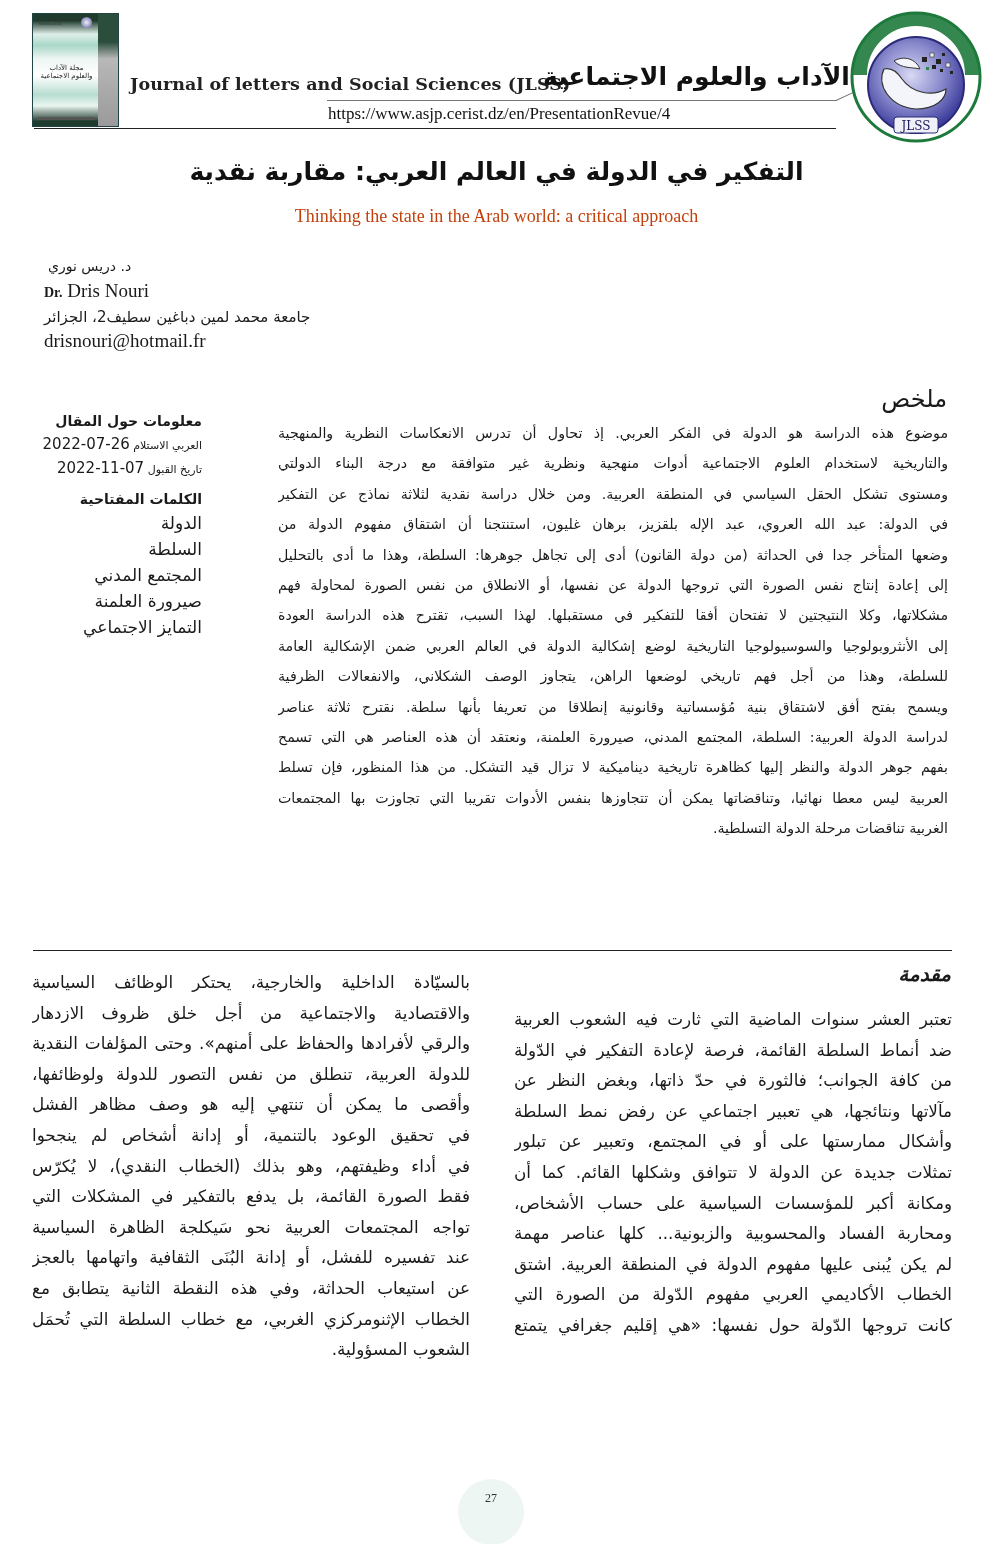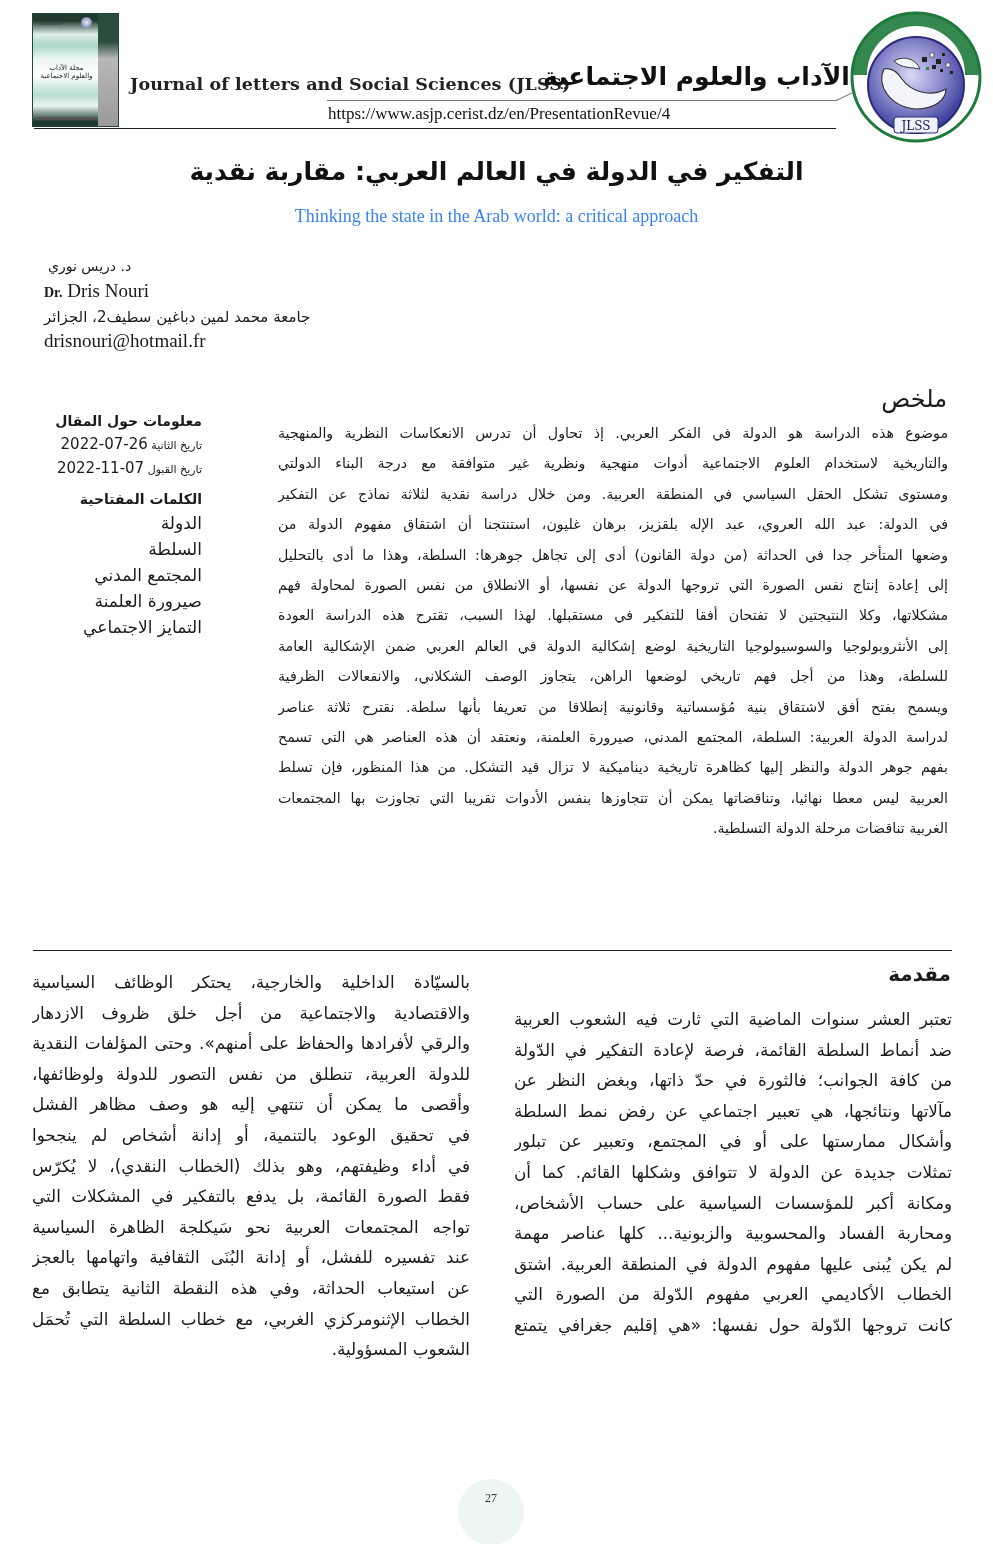--- a/index.html
+++ b/index.html
@@ -17,21 +17,21 @@
   .journal-ar { position:absolute; left:543px; top:62px; font-family:"DejaVu Sans", sans-serif; font-weight:bold; font-size:25px; color:#111; direction:rtl; white-space:nowrap; }
   .hdr-line-top { position:absolute; left:327px; top:100px; width:510px; height:1px; background:#777; }
   .hdr-line-top2 { position:absolute; left:836px; top:100px; width:24px; height:1px; background:#777; transform:rotate(-25deg); transform-origin:left; }
   .journal-url { position:absolute; left:328px; top:104px; font-family:"Liberation Serif", serif; font-size:17px; color:#111; white-space:nowrap; }
   .hdr-line-bottom { position:absolute; left:34px; top:128px; width:802px; height:1px; background:#222; }
 
   .logo { position:absolute; left:846px; top:5px; width:140px; height:140px; }
 
   
   .title-ar { position:absolute; left:0; width:993px; top:157px; text-align:center; font-weight:bold; font-size:25px; direction:rtl; color:#111; }
-  .title-en { position:absolute; left:0; width:993px; top:206px; text-align:center; font-family:"Liberation Serif", serif; font-size:18px; color:#3b82f6; }
+  .title-en { position:absolute; left:0; width:993px; top:206px; text-align:center; font-family:"Liberation Serif", serif; font-size:18px; color:#c2410c; }
 
   
   .author { position:absolute; left:44px; top:258px; width:290px; }
   .author .ar-name { position:absolute; left:4px; top:0; font-size:14px; direction:rtl; white-space:nowrap; }
   .author .en-name { position:absolute; left:0; top:22px; font-family:"Liberation Serif", serif; font-size:19px; white-space:nowrap; }
   .author .en-name .dr { font-size:14px;font-weight:bold; }
   .author .affil { position:absolute; left:0; top:50px; font-size:15px; direction:rtl; white-space:nowrap; }
   .author .email { position:absolute; left:0; top:72px; font-family:"Liberation Serif", serif; font-size:19px; white-space:nowrap; }
 
   
@@ -44,21 +44,21 @@
 
   
   .abs-title { position:absolute; right:46px; top:385px; font-weight:normal; font-size:24px; direction:rtl; }
   .abstract { position:absolute; left:278px; top:418px; width:670px; direction:rtl; text-align:justify; text-align-last:right; font-size:14.2px; line-height:30.4px; }
   .abstract .ln { display:block; text-align:justify; text-align-last:justify; white-space:nowrap; overflow:hidden; }
   .abstract .ln.last { text-align-last:right; }
 
   .sep { position:absolute; left:33px; top:950px; width:919px; height:1px; background:#222; }
 
   
-  .intro-title { position:absolute; right:42px; top:962px; font-weight:bold; font-size:20px; direction:rtl; }
+  .intro-title { position:absolute; right:42px; top:962px; font-weight:bold; font-size:20px; direction:rtl;font-style:italic; }
   .col { position:absolute; direction:rtl; font-size:16.8px; line-height:30.6px; }
   .col .ln { display:block; text-align:justify; text-align-last:justify; white-space:nowrap; overflow:hidden; }
   .col .ln.last { text-align-last:right; }
   .col-right { left:514px; top:1004px; width:438px; }
   .col-left { left:32px; top:967px; width:438px; }
 
   .page-num { position:absolute; left:458px; top:1479px; width:66px; height:66px; border-radius:50%; background:#eef6f3; text-align:center; }
   .page-num span { display:block; margin-top:12px; font-family:"Liberation Serif", serif; font-size:12px; color:#333; }
 </style>
 </head>
@@ -112,21 +112,21 @@
 
 <div class="author">
   <div class="ar-name">د. دريس نوري</div>
   <div class="en-name"><span class="dr">Dr.</span> <span>Dris Nouri</span></div>
   <div class="affil">جامعة محمد لمين دباغين سطيف2، الجزائر</div>
   <div class="email">drisnouri@hotmail.fr</div>
 </div>
 
 <div class="info">
   <div class="h">معلومات حول المقال</div>
-  <div class="row"><span>تاريخ الثانية</span> <span class="date">2022-07-26</span></div>
+  <div class="row"><span>العربي الاستلام</span> <span class="date">2022-07-26</span></div>
   <div class="row"><span>تاريخ القبول</span> <span class="date">2022-11-07</span></div>
   <div class="h kw-h">الكلمات المفتاحية</div>
   <div class="kw">الدولة</div>
   <div class="kw">السلطة</div>
   <div class="kw">المجتمع المدني</div>
   <div class="kw">صيرورة العلمنة</div>
   <div class="kw">التمايز الاجتماعي</div>
 </div>
 
 <div class="abs-title">ملخص</div>

